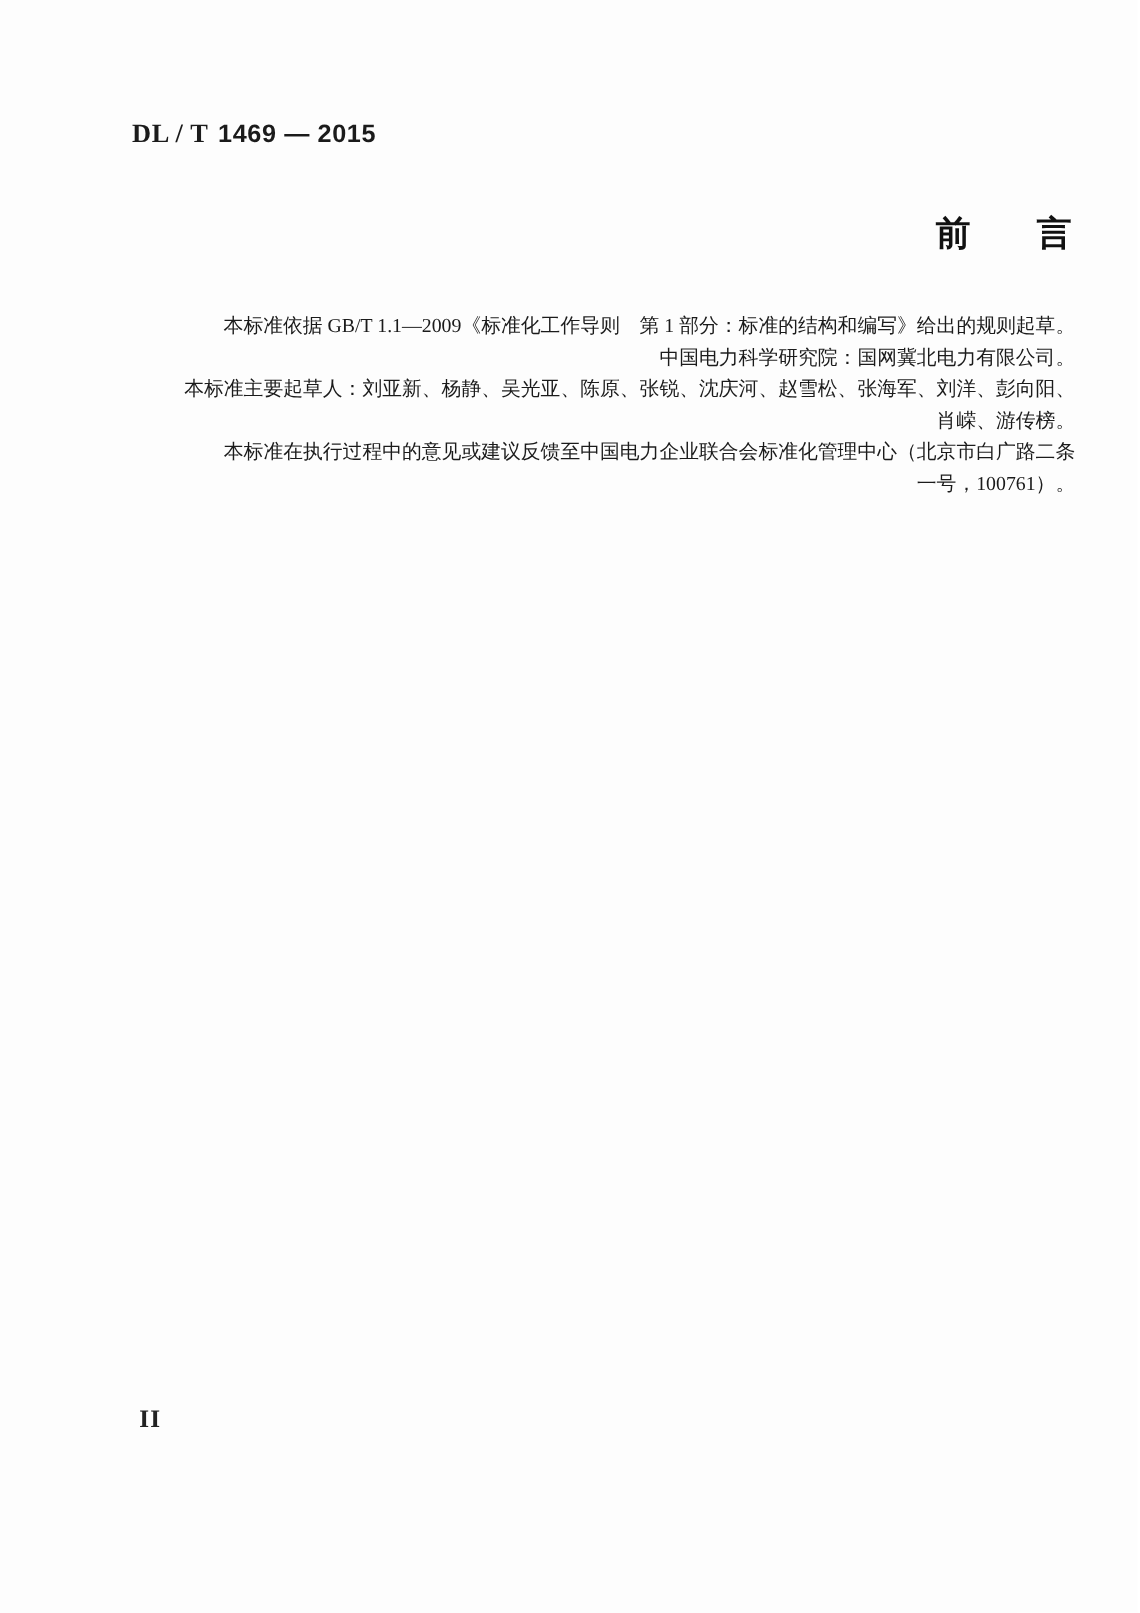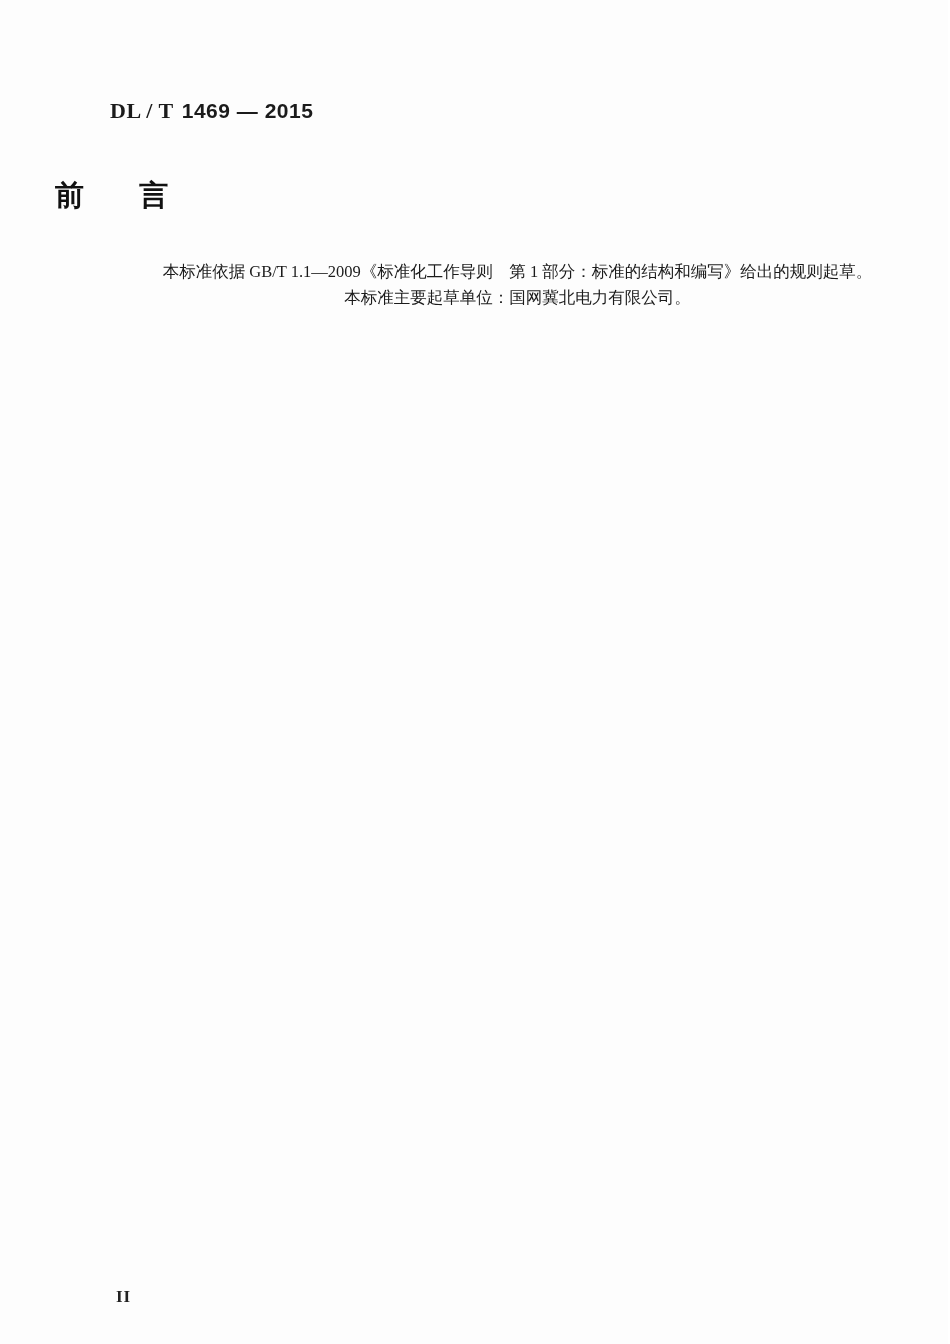--- a/index.html
+++ b/index.html
@@ -36,54 +36,54 @@
     font-size: 21px;
     letter-spacing: 0.5px;
     margin-left: 4px;
   }
   
   .fw-title {
     position: absolute;
     left: 0;
     right: 0;
     top: 180px;
-    text-align: left;
+    text-align: right;
     font-family: "Liberation Sans", "DejaVu Sans", sans-serif;
     font-weight: 700;
     font-size: 29px;
     line-height: 1.1;
     color: #111111;
   }
   .fw-title .title-text {
     letter-spacing: 1.9em;
     padding-left: 1.9em; 
   }
   
   .fw-body {
     position: absolute;
     left: 106px;
     top: 259px;
     width: 790px;
     font-size: 16.5px;
     line-height: 26.2px;
-    text-align: center;
+    text-align: right;
   }
   .fw-body p.para {
     margin: 0;
     text-indent: 2em;
     white-space: pre-line; 
   }
   
   .page-number {
     position: absolute;
     left: 116px;
-    top: 1288px;
+    top: 1172px;
     font-family: "Liberation Serif", "DejaVu Serif", serif;
     font-weight: 600;
-    font-size: 17px;
+    font-size: 21px;
     line-height: 1;
     letter-spacing: 1px;
     color: #222222;
   }
 </style>
 </head>
 <body>
 
 <div class="page">
 
@@ -91,18 +91,22 @@
     <span class="code-prefix">DL / T</span>
     <span class="code-number">1469 — 2015</span>
   </div>
 
   <div class="fw-title">
     <span class="title-text">前言</span>
   </div>
 
   <div class="fw-body">
       <p class="para">本标准依据 GB/T 1.1—2009《标准化工作导则　第 1 部分：标准的结构和编写》给出的规则起草。</p>
-      <p class="para">本标准主要起草单位：国网冀北电力有限公司。</p>
+      <p class="para">中国电力科学研究院：国网冀北电力有限公司。</p>
+      <p class="para">本标准主要起草人：刘亚新、杨静、吴光亚、陈原、张锐、沈庆河、赵雪松、张海军、刘洋、彭向阳、
+肖嵘、游传榜。</p>
+      <p class="para">本标准在执行过程中的意见或建议反馈至中国电力企业联合会标准化管理中心（北京市白广路二条
+一号，100761）。</p>
     </div>
 
   <div class="page-number">II</div>
 
 </div>
 
 </body></html>

